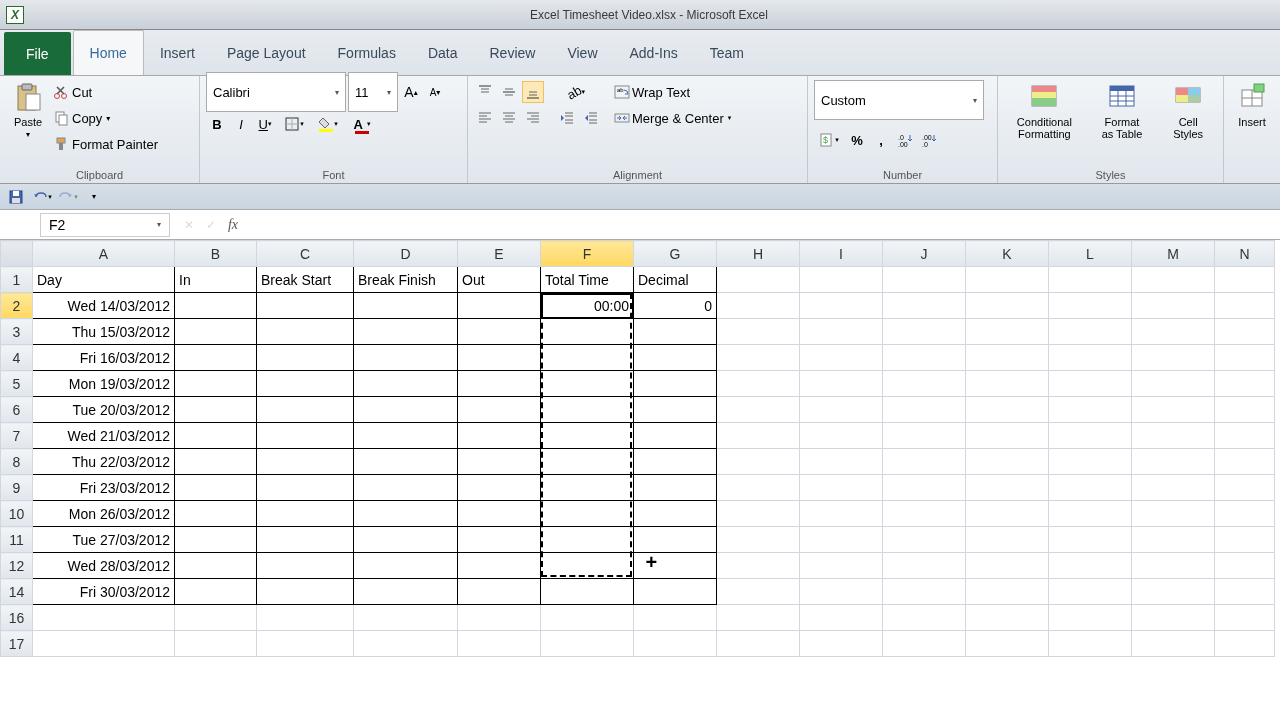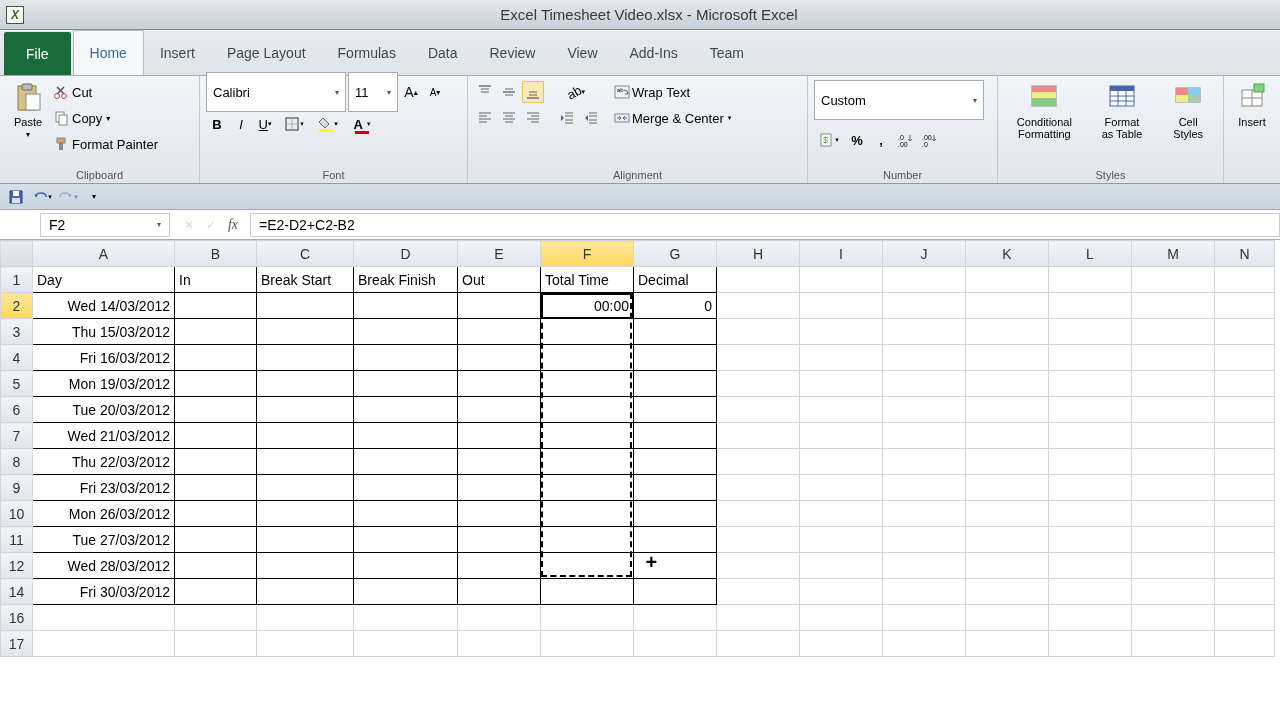--- a/index.html
+++ b/index.html
@@ -1,21 +1,21 @@
 <!DOCTYPE html>
 <html><head>
 <meta charset="utf-8">
 <style>
   * { box-sizing: border-box; margin: 0; padding: 0; }
   body { font-family: "Segoe UI", Tahoma, sans-serif; font-size: 13px; background: #fff; overflow: hidden; width: 1280px; height: 720px; }
   
   .titlebar { height: 30px; background: linear-gradient(#e4e8ec, #c8d0d8); display: flex; align-items: center; padding: 0 6px; border-bottom: 1px solid #888; }
   .excel-icon { width: 18px; height: 18px; background: #fff; border: 1px solid #2a6b2a; display: flex; align-items: center; justify-content: center; font-size: 12px; font-weight: bold; color: #2a6b2a; font-style: italic; }
   .title-spacer { flex: 1; }
-  .title-text { font-size: 15px; color: #3a3a3a; text-align: center; flex: 2; }
+  .title-text { font-size: 12px; color: #3a3a3a; text-align: center; flex: 2; }
   .title-right { flex: 1; }
   
   .menubar { height: 46px; background: linear-gradient(#e8ecf0, #dde4ea); display: flex; align-items: stretch; border-bottom: 1px solid #aaa; }
   .file-tab { background: #1a6b3a; color: #fff; padding: 0 22px; display: flex; align-items: center; font-size: 14px; border-radius: 2px 2px 0 0; margin: 2px 2px 0 4px; }
   .menu-tab { padding: 12px 16px; display: flex; align-items: center; font-size: 14px; color: #3a4a5a; cursor: pointer; }
   .menu-tab.active { background: #f5f7f9; border: 1px solid #bbb; border-bottom: none; border-radius: 2px 2px 0 0; color: #3a6aa0; }
   
   .ribbon { height: 108px; background: linear-gradient(#f2f5f8, #e0e6ec); display: flex; border-bottom: 1px solid #999; }
   .ribbon-group { border-right: 1px solid #c0c8d0; display: flex; flex-direction: column; padding: 4px 6px 2px 6px; }
   .ribbon-group-content { flex: 1; display: flex; align-items: flex-start; gap: 4px; }
@@ -417,23 +417,20 @@
   <div class="name-box">
     <span>F2</span>
     <span class="name-box-arrow">▾</span>
   </div>
   <div class="fx-icons">
     <div class="fx-btn" style="opacity:0.3">✕</div>
     <div class="fx-btn" style="opacity:0.3">✓</div>
     <div class="fx-btn">
         <span class="fx-label">fx</span>
       </div>
-  </div>
-  <div class="formula-input">
-    <span>=E2-D2+C2-B2</span>
   </div>
 </div>
 
 <div class="sheet">
   <table class="grid" id="grid">
       <colgroup>
         <col style="width:32px">
         <col style="width:142px">
         <col style="width:82px">
         <col style="width:97px">

